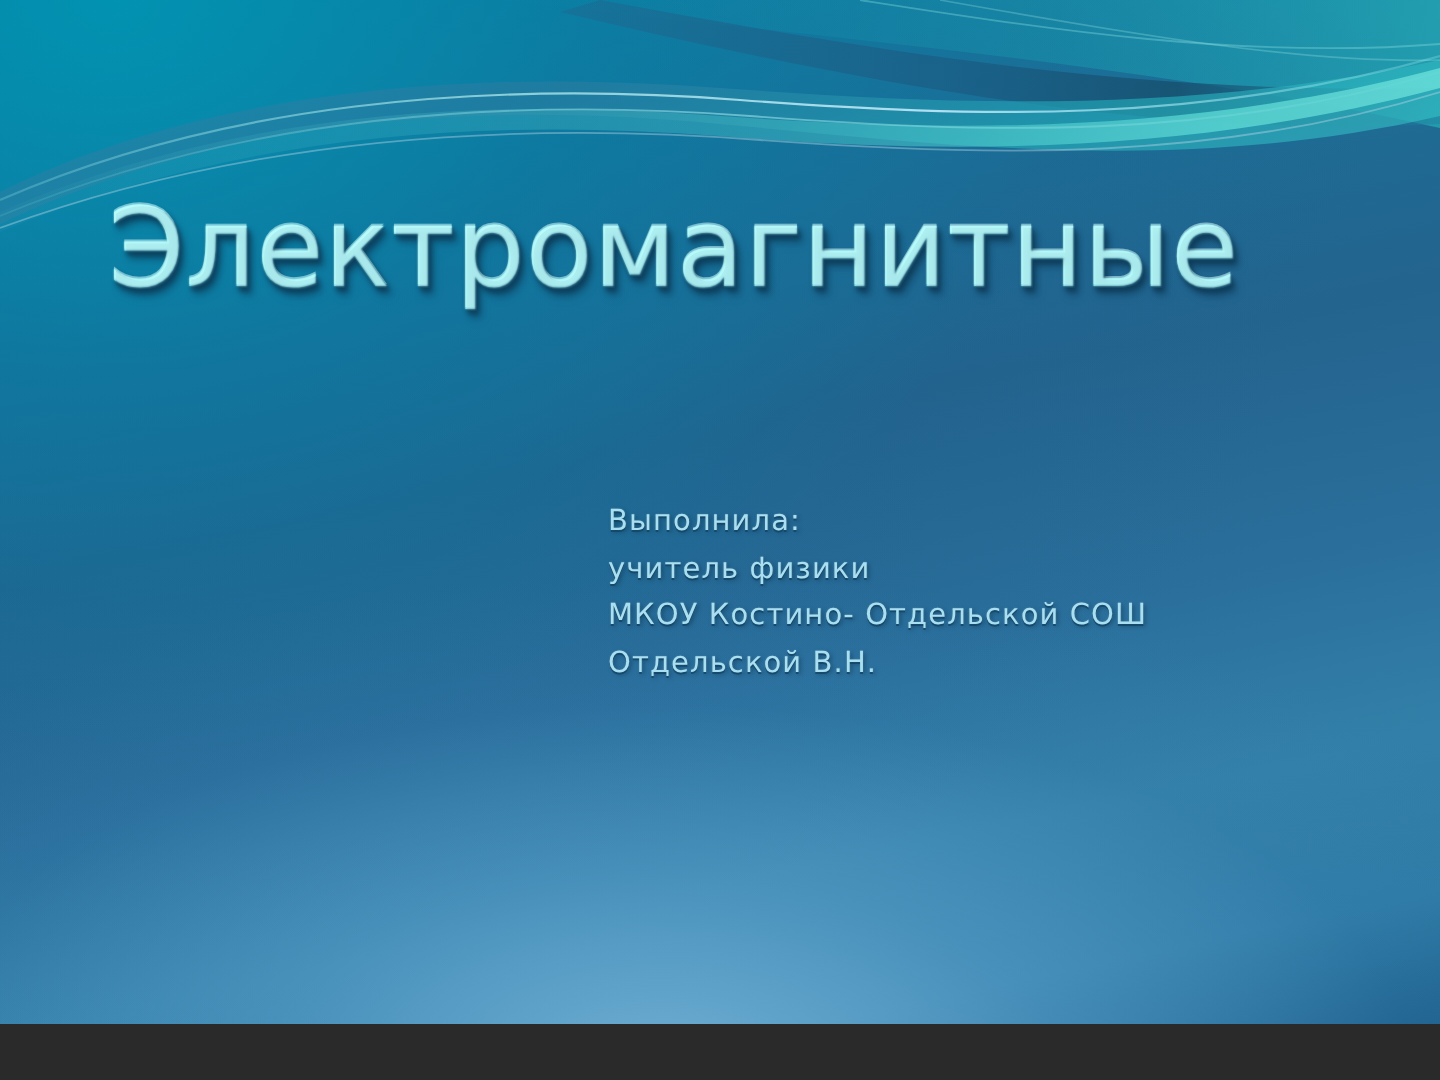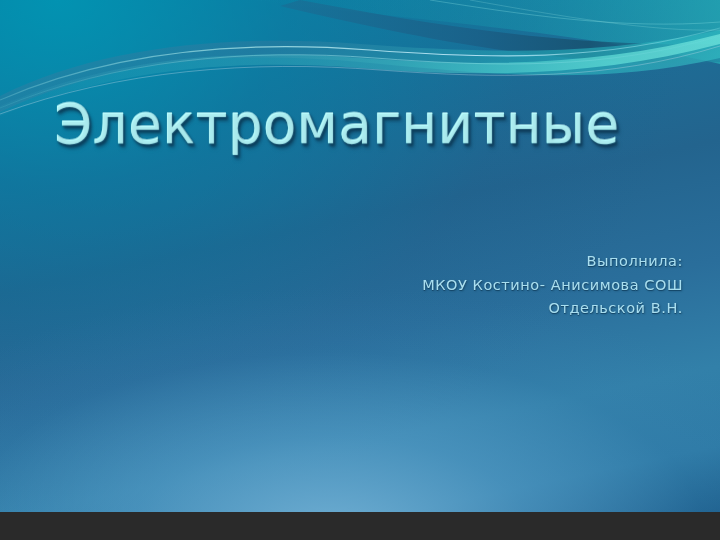--- a/index.html
+++ b/index.html
@@ -65,24 +65,24 @@
     -webkit-background-clip: text;
     background-clip: text;
     -webkit-text-fill-color: transparent;
     filter: drop-shadow(1px 2px 1px rgba(13,58,88,0.60));
   }
   .title-line.first { text-align: left; }
 
   
   .subtitle-block {
     position: absolute;
-    left: 317px;
+    left: 304px;
     top: 250px;
     width: 366px;
-    text-align: right;
+    text-align: left;
   }
   .subtitle-line {
     font-size: 14.5px;
     line-height: 23.5px;
     font-weight: 400;
     color: #a9dff0;
     letter-spacing: 0.55px;
     white-space: nowrap;
     text-shadow:
         0 1px 0 rgba(16,66,99,0.75),
@@ -150,18 +150,19 @@
       <path d="M430,0 C520,14 620,30 720,22" fill="none" stroke="#8fe6e6" stroke-opacity="0.35" stroke-width="0.9"></path>
       <path d="M470,0 C560,16 650,32 720,30" fill="none" stroke="#a5ecea" stroke-opacity="0.28" stroke-width="0.8"></path>
     </svg>
 
     <div class="title-block">
       <div class="title-line first">Электромагнитные</div>
     </div>
 
     <div class="subtitle-block">
       <div class="subtitle-line">Выполнила:</div>
-      <div class="subtitle-line">МКОУ Костино- Анисимова СОШ</div>
+      <div class="subtitle-line">учитель физики</div>
+      <div class="subtitle-line">МКОУ Костино- Отдельской СОШ</div>
       <div class="subtitle-line">Отдельской В.Н.</div>
     </div>
 
   </div>
 </div>
 
 </body></html>

